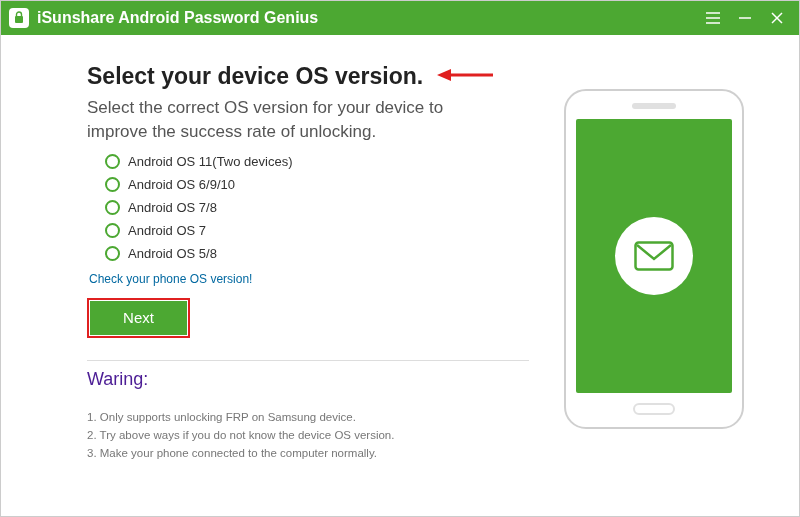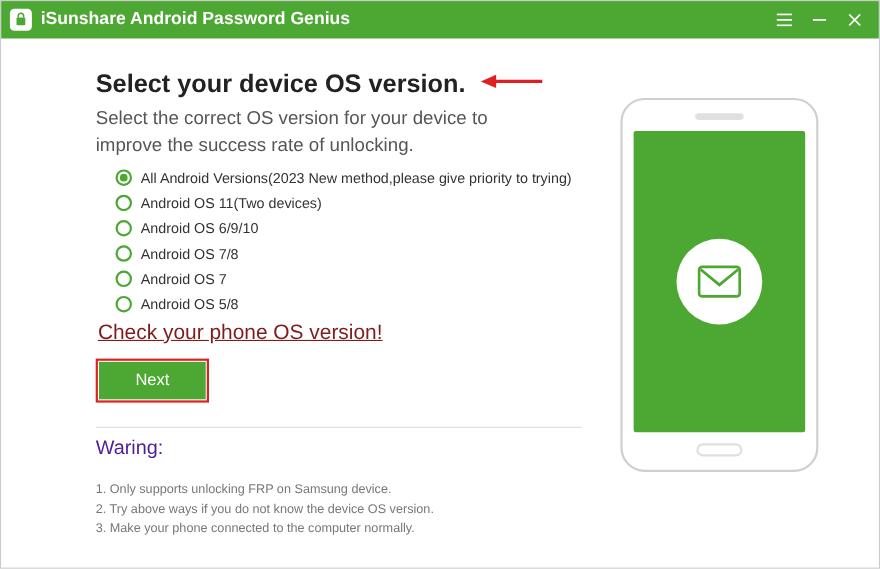--- a/index.html
+++ b/index.html
@@ -60,27 +60,26 @@
     display: flex; align-items: center; justify-content: center;
     flex-shrink: 0;
   }
   .radio-circle.checked::after {
     content: "";
     width: 7px; height: 7px;
     background: #4ca832;
     border-radius: 50%;
   }
   .check-link {
-    color: #7f1d1d;
-    font-size: 19px;
+    color: #0369a1;
+    font-size: 12px;
     margin-left: 2px;
     cursor: pointer;
     margin-bottom: 12px;
     display: inline-block;
-    text-decoration: underline;
   }
   .next-btn-wrap {
     border: 2px solid #e02020;
     display: inline-block;
     padding: 1px;
     margin-bottom: 18px;
   }
   .next-btn {
     background: #4ca832;
     color: #fff;
@@ -157,24 +156,20 @@
         <svg width="58" height="18" viewBox="0 0 58 18">
             <line x1="56" y1="9" x2="10" y2="9" stroke="#e02020" stroke-width="3"></line>
             <polygon points="0,9 14,3 14,15" fill="#e02020"></polygon>
           </svg>
       </span>
     </div>
     <p class="subhead">Select the correct OS version for your device to improve the success rate of unlocking.</p>
 
     <div class="radio-list" id="radio-list">
         <div class="radio-item">
-          <span class="radio-circle checked"></span>
-          <span>All Android Versions(2023 New method,please give priority to trying)</span>
-        </div>
-        <div class="radio-item">
           <span class="radio-circle"></span>
           <span>Android OS 11(Two devices)</span>
         </div>
         <div class="radio-item">
           <span class="radio-circle"></span>
           <span>Android OS 6/9/10</span>
         </div>
         <div class="radio-item">
           <span class="radio-circle"></span>
           <span>Android OS 7/8</span>

